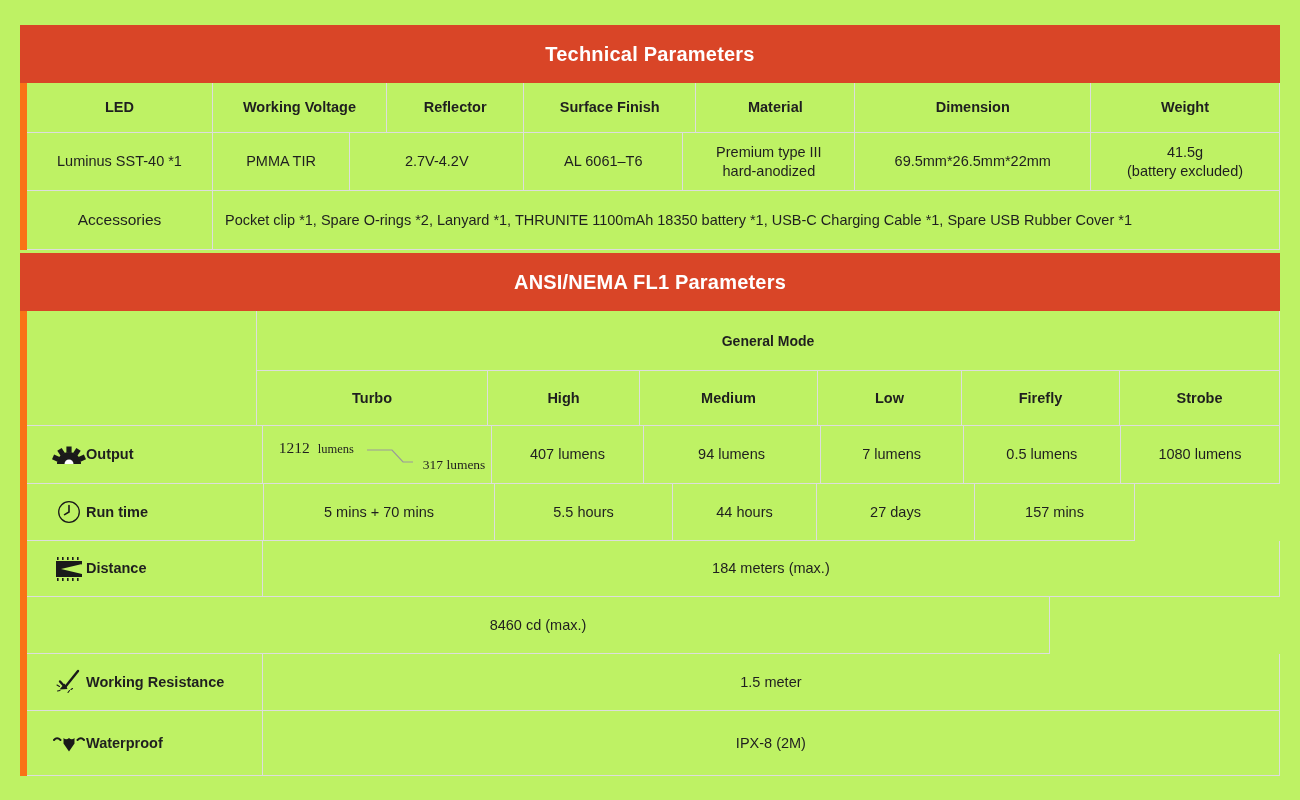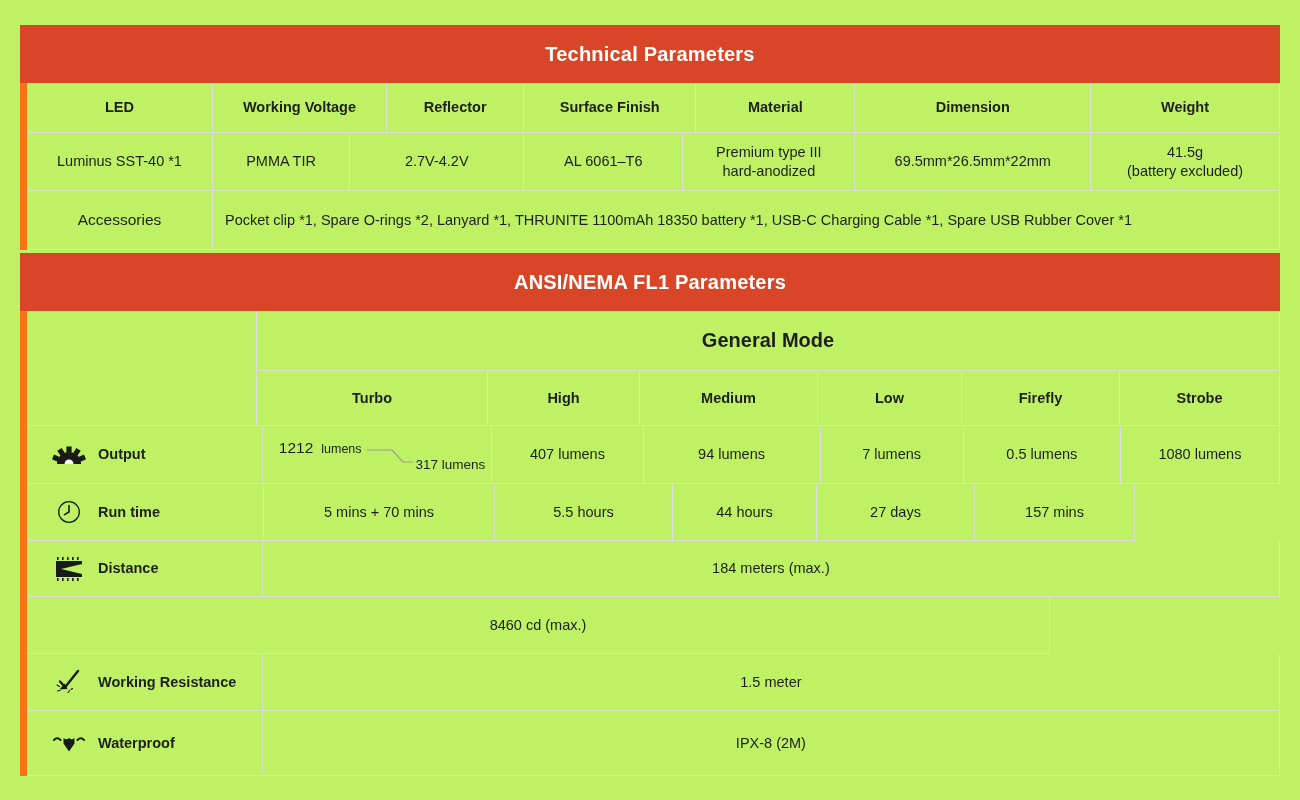--- a/index.html
+++ b/index.html
@@ -32,36 +32,36 @@
 
   
   .f-c0{width:237px}.f-c1{width:231px}.f-c2{width:152px}.f-c3{width:178px}
   .f-c4{width:144px}.f-c5{width:158px}.f-c6{width:160px}
   .f-span{width:1023px}
 
   .fl1-headblock{display:flex;}
   .fl1-left-empty{width:237px; height:115px; border-right:1px solid #ddd; border-bottom:1px solid #ddd;}
   .fl1-right{width:1023px;}
   .gm-cell{height:60px; display:flex; align-items:center; justify-content:center; border-bottom:1px solid #ddd;}
-  .gm-cell span{font-size:20px; font-weight:bold;}
+  .gm-cell span{font-size:14px; font-weight:bold;}
   .mode-row .cell{height:55px;}
 
   .lbl-cell{
-    justify-content:flex-start; text-align:left; padding-left:25px; gap:12px; font-weight:bold;
+    justify-content:flex-start; text-align:left; padding-left:25px; font-weight:bold;
   }
   .icon-box{width:34px; display:flex; align-items:center; justify-content:center; flex:none;}
 
   .r-out .cell{height:58px}
   .r-run .cell{height:57px}
   .r-dist .cell{height:56px}
   .r-int .cell{height:57px}
   .r-imp .cell{height:57px}
   .r-wat .cell{height:65px}
 
-  .turbo-out{position:relative; padding:0;}
+  .turbo-out{position:relative; padding:0;font-family:Liberation Serif, serif;}
   .to-hi{position:absolute; left:16px; top:12px; white-space:nowrap;}
   .to-hi .num{font-size:15.5px;}
   .to-hi .unit{font-size:12.5px; margin-left:8px;}
   .to-step{position:absolute; right:6px; bottom:9px; font-size:13.5px; white-space:nowrap;}
   .to-line{position:absolute; left:102px; top:16px;}
 </style>
 </head>
 <body>
 
 <div class="page">

